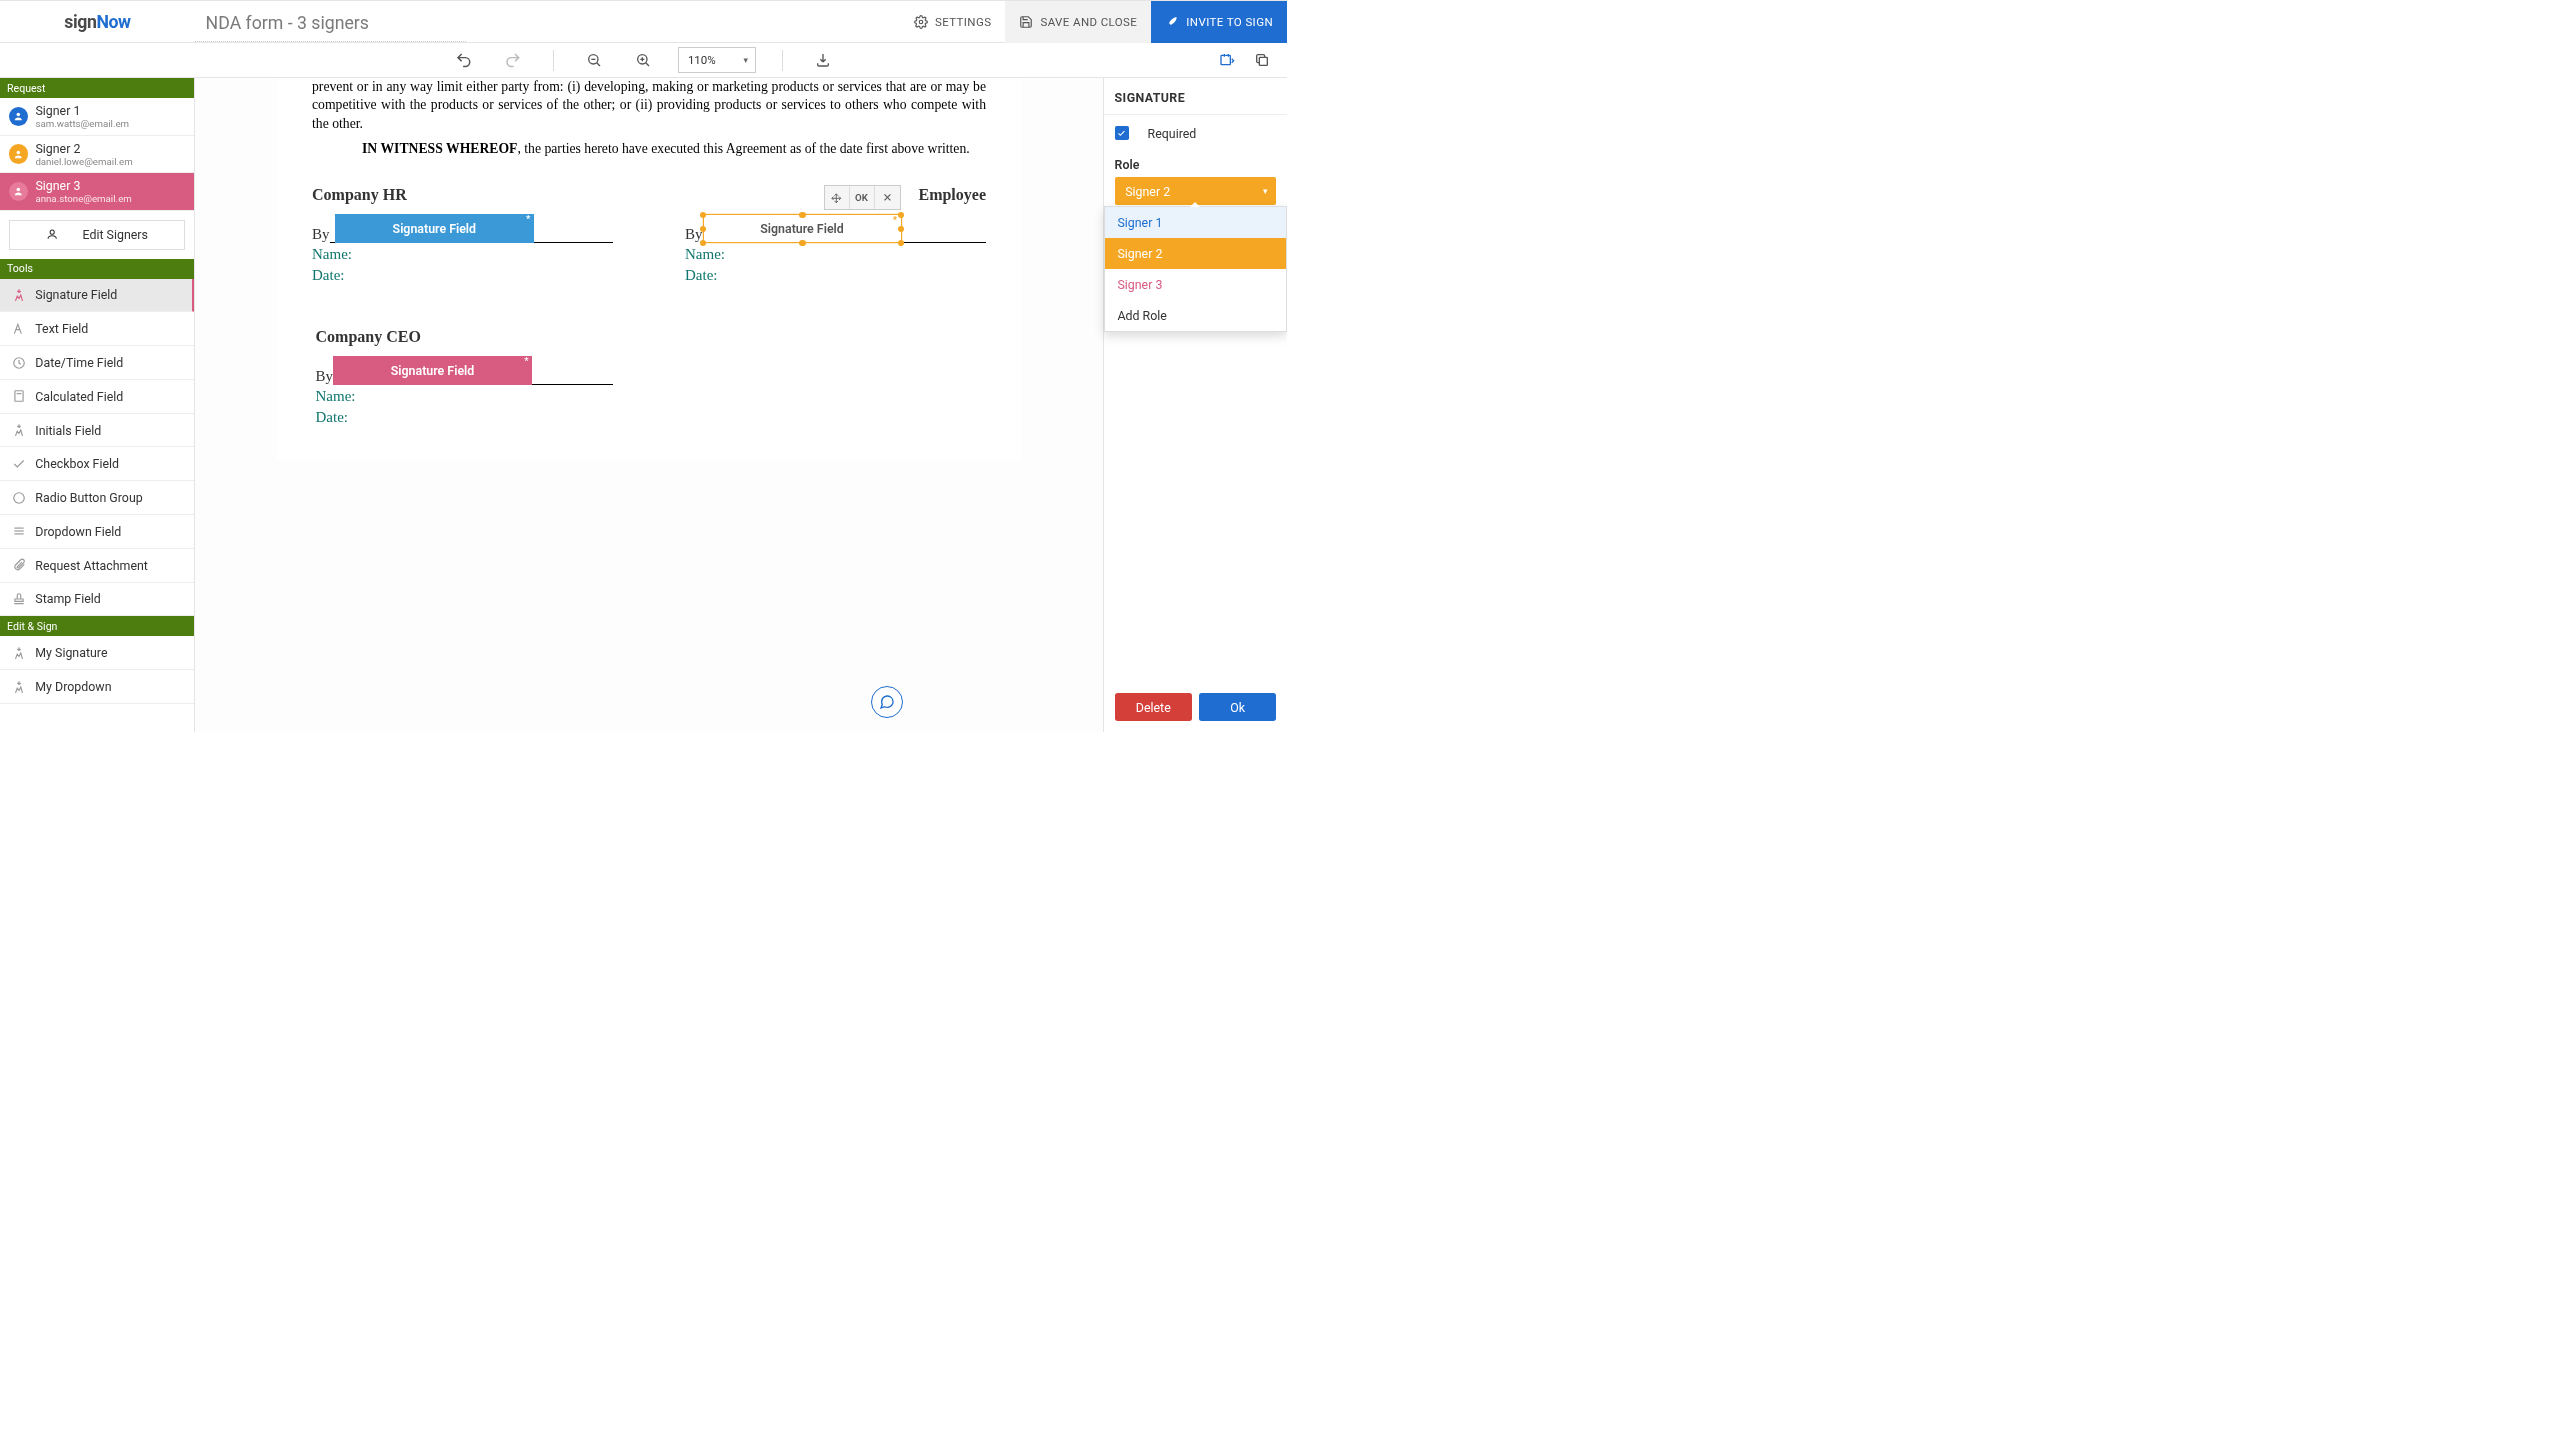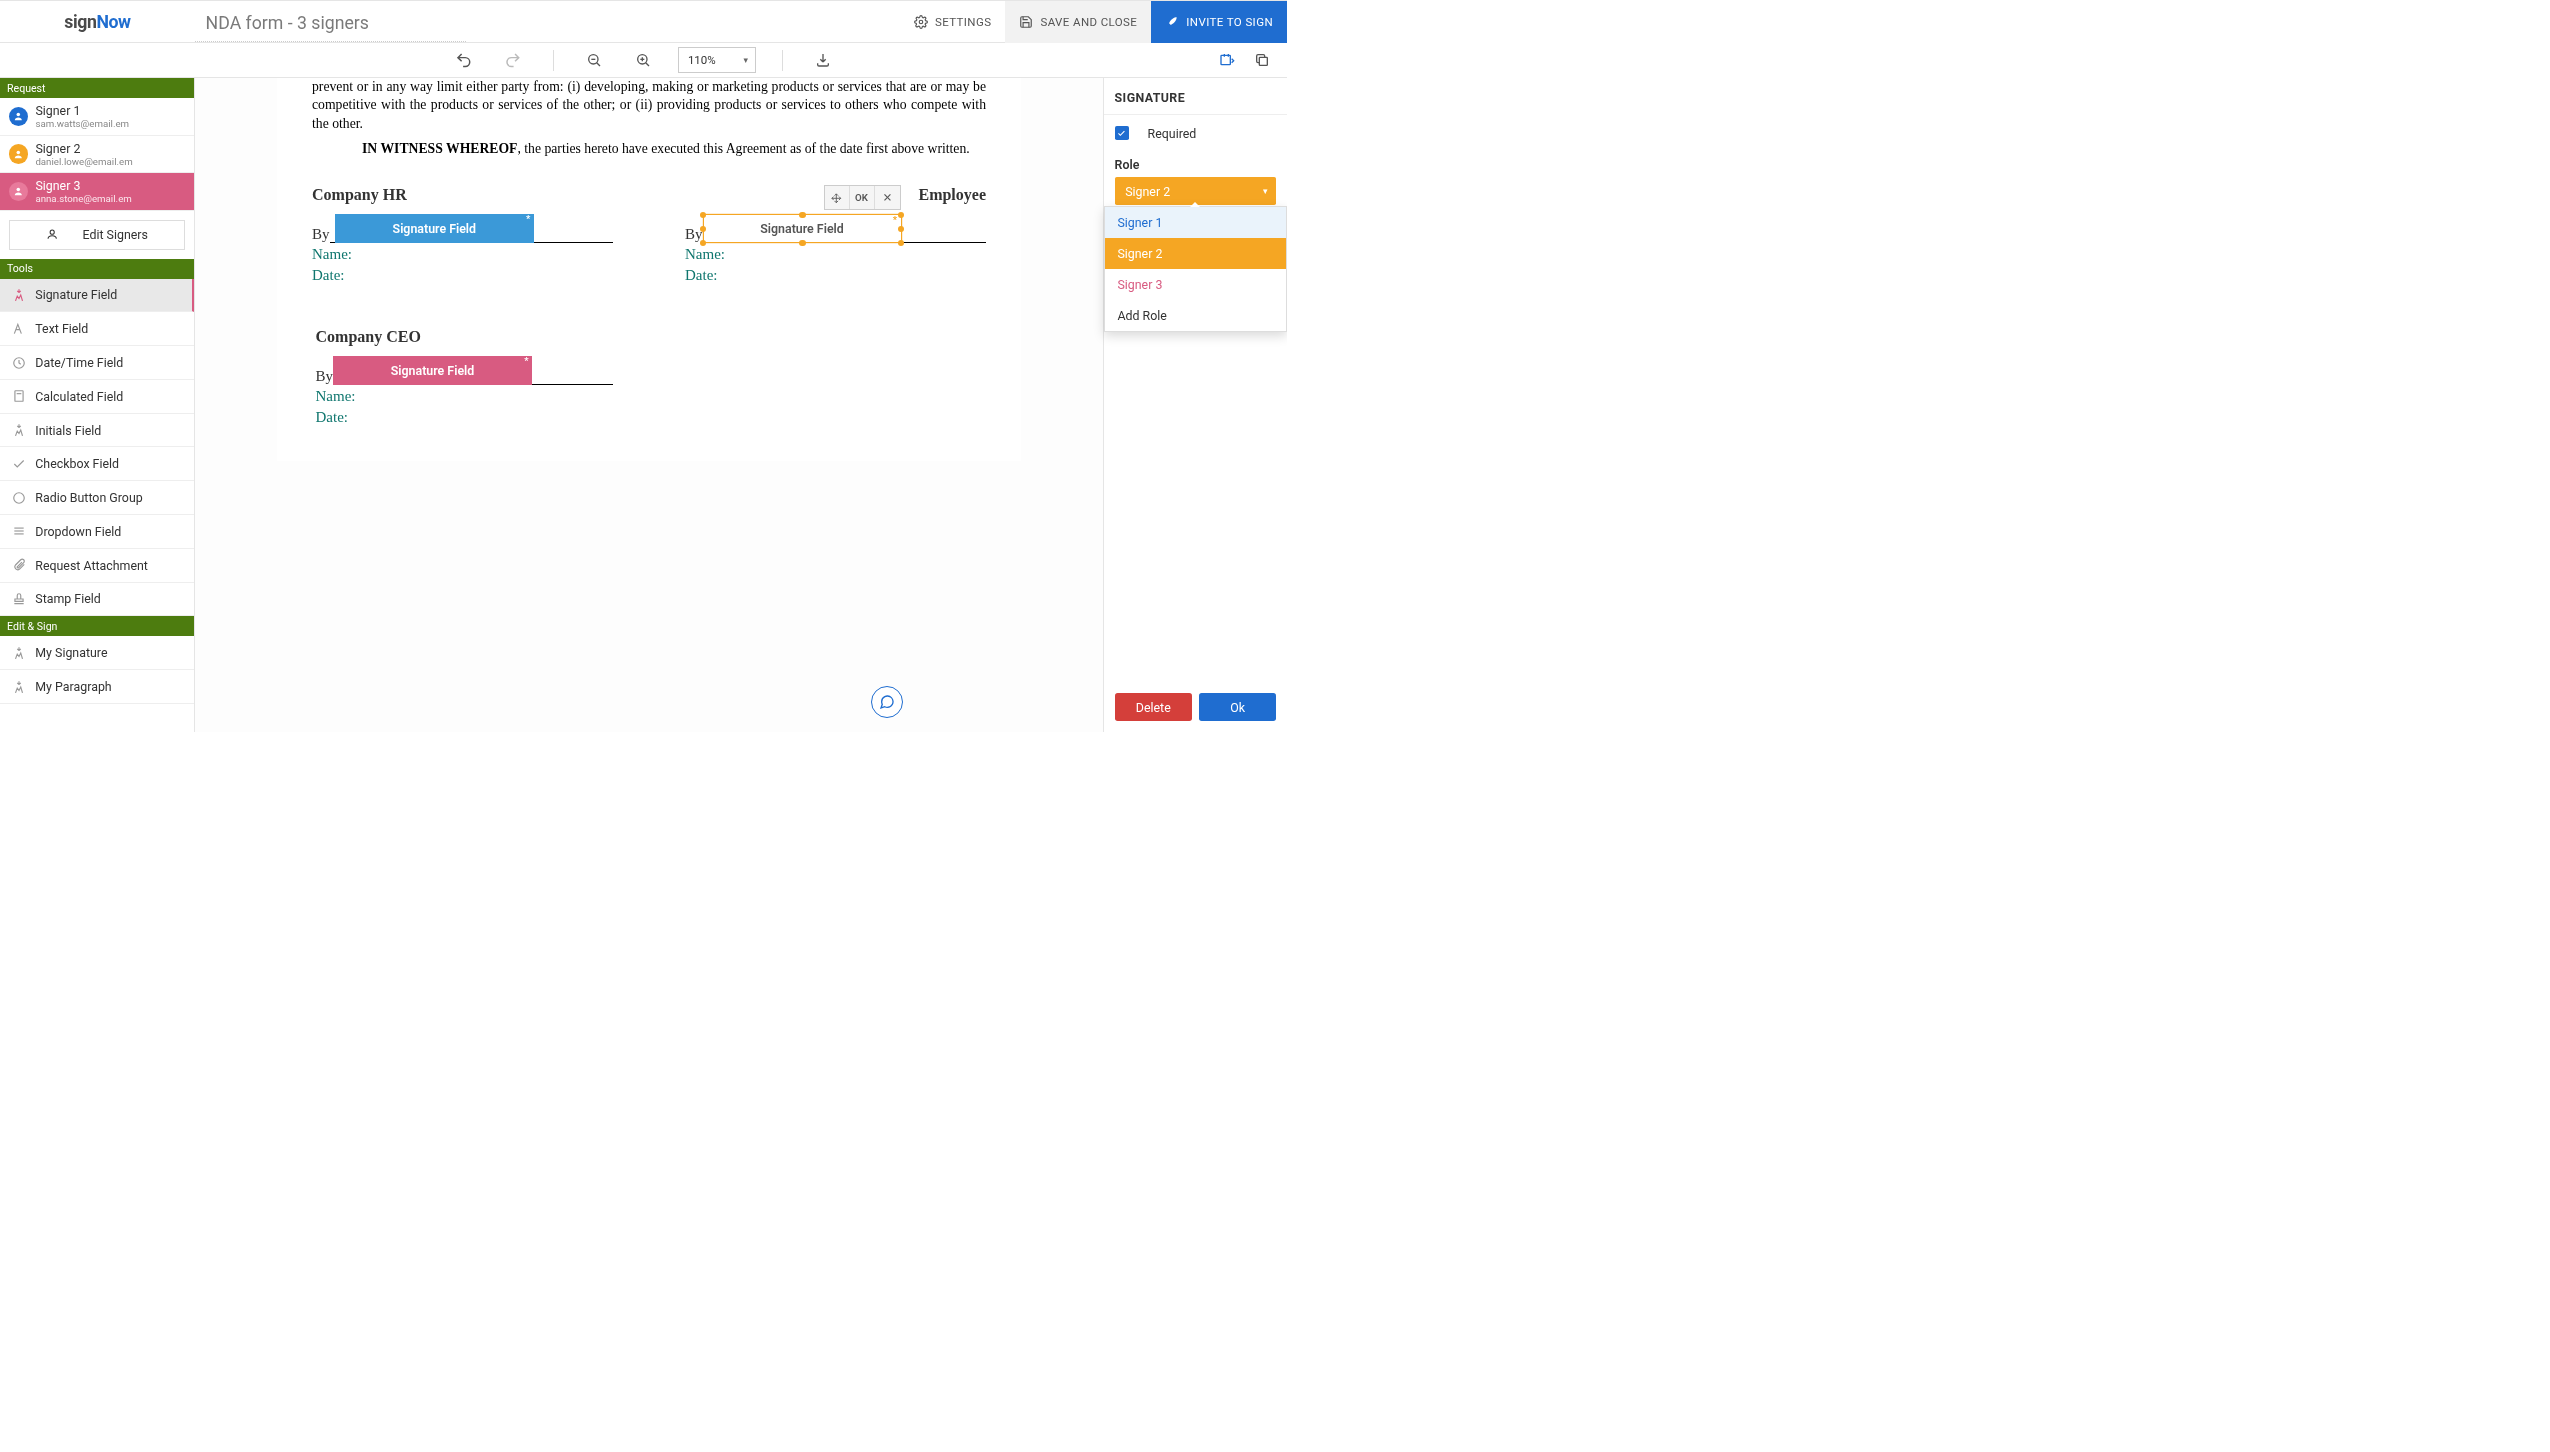--- a/index.html
+++ b/index.html
@@ -491,21 +491,21 @@
     <div class="tool-item">
       <svg viewBox="0 0 24 24" fill="none" stroke="currentColor" stroke-width="2">
           <path d="M12 2v6m0 0l-3-3m3 3l3-3M6 22l3-8 3 4 3-6 3 10"></path>
         </svg>
       <span>My Signature</span>
     </div>
     <div class="tool-item">
       <svg viewBox="0 0 24 24" fill="none" stroke="currentColor" stroke-width="2">
           <path d="M12 2v6m0 0l-3-3m3 3l3-3M6 22l3-8 3 4 3-6 3 10"></path>
         </svg>
-      <span>My Paragraph</span>
+      <span>My Dropdown</span>
     </div>
   </div>
 
   <div class="canvas">
     <div class="page">
       <p class="doc-p">prevent or in any way limit either party from: (i) developing, making or marketing products or services that are or may be competitive with the products or services of the other; or (ii) providing products or services to others who compete with the other.</p>
       <p class="doc-p" style="text-indent:50px;">
         <b>IN WITNESS WHEREOF</b><span>, the parties hereto have executed this Agreement as of the date first above written.</span>
       </p>
 

